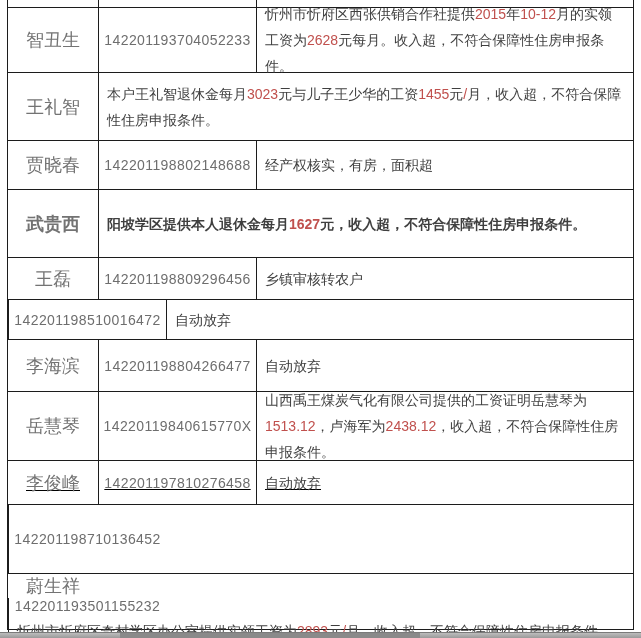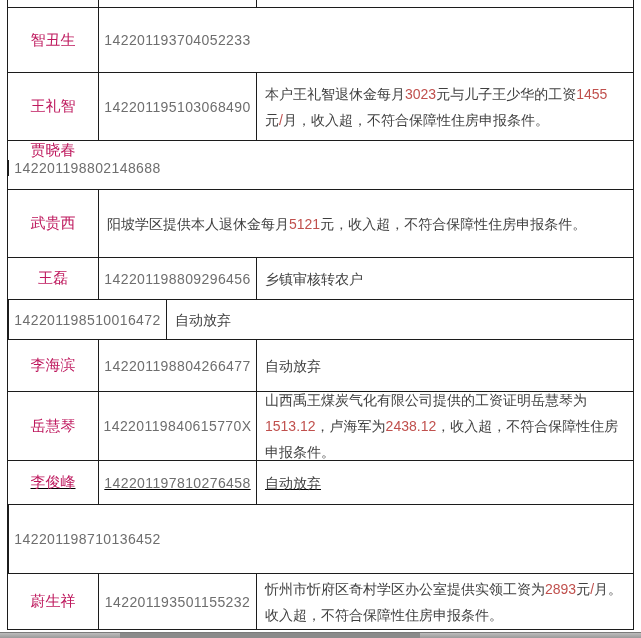--- a/index.html
+++ b/index.html
@@ -13,21 +13,21 @@
 
   .doc-table {
     position:absolute; left:7px; top:0; width:627px;
     border-left:1px solid #1c1c1c; border-right:1px solid #1c1c1c;
   }
   .t-row { display:flex; border-bottom:1px solid #1c1c1c; }
   .t-row.partial { height:8px; }
   .cell { display:flex; align-items:center; }
   .cell-name {
     width:90px; justify-content:center; text-align:center;
-    color:#be185d; font-size:15px;
+    color:#737373; font-size:18px;
   }
   .cell-id {
     width:158px; border-left:1px solid #1c1c1c;
     justify-content:center; text-align:right;
     color:#6e6e6e; font-size:14px; letter-spacing:0.4px;
   }
   .cell-reason {
     flex:1; border-left:1px solid #1c1c1c;
     padding:4px 10px 4px 8px;
     color:#3f3f3f; font-size:14px; line-height:26px;
@@ -53,36 +53,41 @@
 
     <div class="t-row partial">
       <div class="cell cell-name"></div>
       <div class="cell cell-id"></div>
       <div class="cell cell-reason"></div>
     </div>
     <div id="rows-container">
         <div class="t-row" style="height: 65px;">
           <div class="cell cell-name">智丑生</div>
           <div class="cell cell-id">142201193704052233</div>
+          <div class="cell cell-reason">
+            <span>忻州市忻府区西张供销合作社提供<span class="num">2015</span>年<span class="num">10-12</span>月的实领工资为<span class="num">2628</span>元每月。收入超，不符合保障性住房申报条件。</span>
+          </div>
         </div>
         <div class="t-row" style="height: 68px;">
           <div class="cell cell-name">王礼智</div>
-          <div class="cell cell-id">142201195103068490</div>
           <div class="cell cell-reason">
             <span>本户王礼智退休金每月<span class="num">3023</span>元与儿子王少华的工资<span class="num">1455</span>元<span class="num">/</span>月，收入超，不符合保障性住房申报条件。</span>
           </div>
         </div>
-        <div class="t-row" style="height: 49px; flex-direction: column;">
+        <div class="t-row" style="height: 49px;">
           <div class="cell cell-name">贾晓春</div>
           <div class="cell cell-id">142201198802148688</div>
+          <div class="cell cell-reason">
+            <span>经产权核实，有房，面积超</span>
+          </div>
         </div>
-        <div class="t-row" style="height: 68px;">
+        <div class="t-row" style="height: 68px; font-weight: bold;">
           <div class="cell cell-name">武贵西</div>
           <div class="cell cell-reason">
-            <span>阳坡学区提供本人退休金每月<span class="num">5121</span>元，收入超，不符合保障性住房申报条件。</span>
+            <span>阳坡学区提供本人退休金每月<span class="num">1627</span>元，收入超，不符合保障性住房申报条件。</span>
           </div>
         </div>
         <div class="t-row" style="height: 42px;">
           <div class="cell cell-name">王磊</div>
           <div class="cell cell-id">142201198809296456</div>
           <div class="cell cell-reason">
             <span>乡镇审核转农户</span>
           </div>
         </div>
         <div class="t-row" style="height: 40px;">
@@ -108,21 +113,21 @@
         <div class="t-row" style="height: 44px; text-decoration: underline;">
           <div class="cell cell-name">李俊峰</div>
           <div class="cell cell-id">142201197810276458</div>
           <div class="cell cell-reason">
             <span>自动放弃</span>
           </div>
         </div>
         <div class="t-row" style="height: 69px;">
           <div class="cell cell-id">142201198710136452</div>
         </div>
-        <div class="t-row" style="height: 56px;">
+        <div class="t-row" style="height: 56px; flex-direction: column;">
           <div class="cell cell-name">蔚生祥</div>
           <div class="cell cell-id">142201193501155232</div>
           <div class="cell cell-reason">
             <span>忻州市忻府区奇村学区办公室提供实领工资为<span class="num">2893</span>元<span class="num">/</span>月。收入超，不符合保障性住房申报条件。</span>
           </div>
         </div>
       </div>
   </div>
 
   <div class="bottom-scrollbar">

